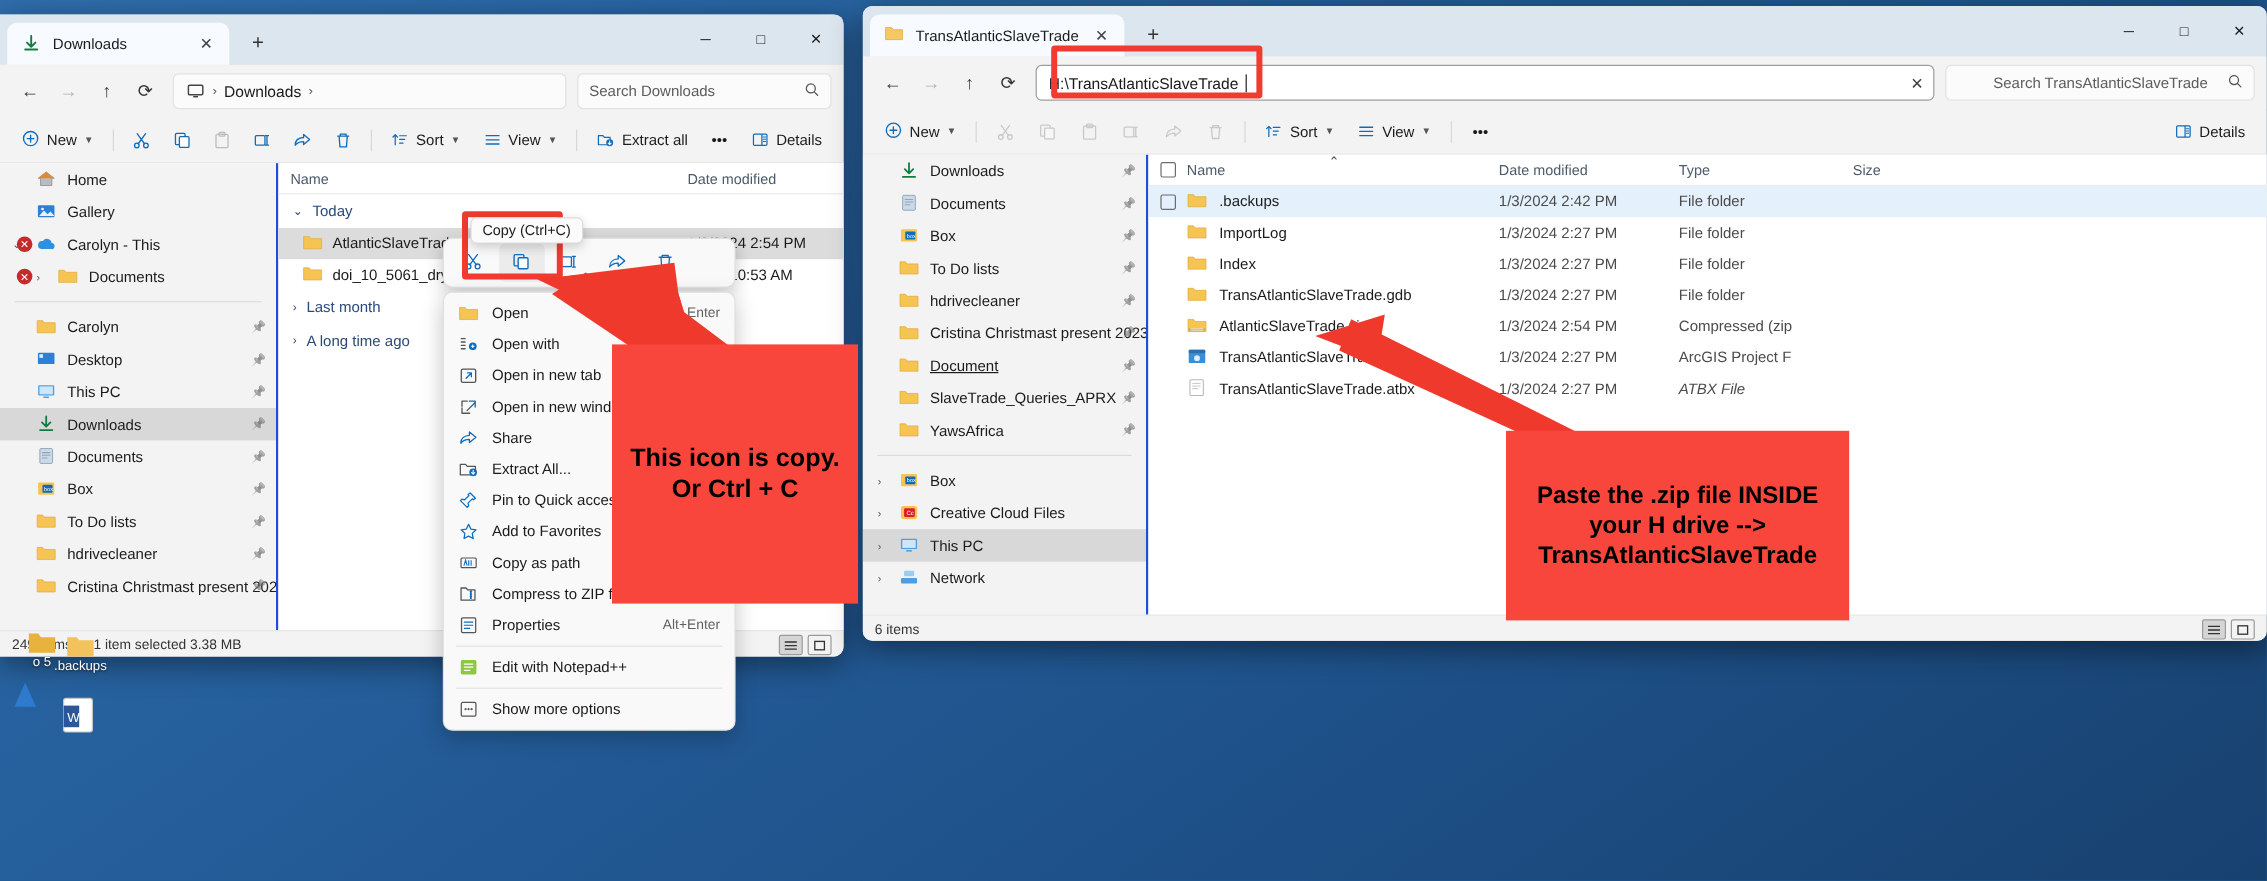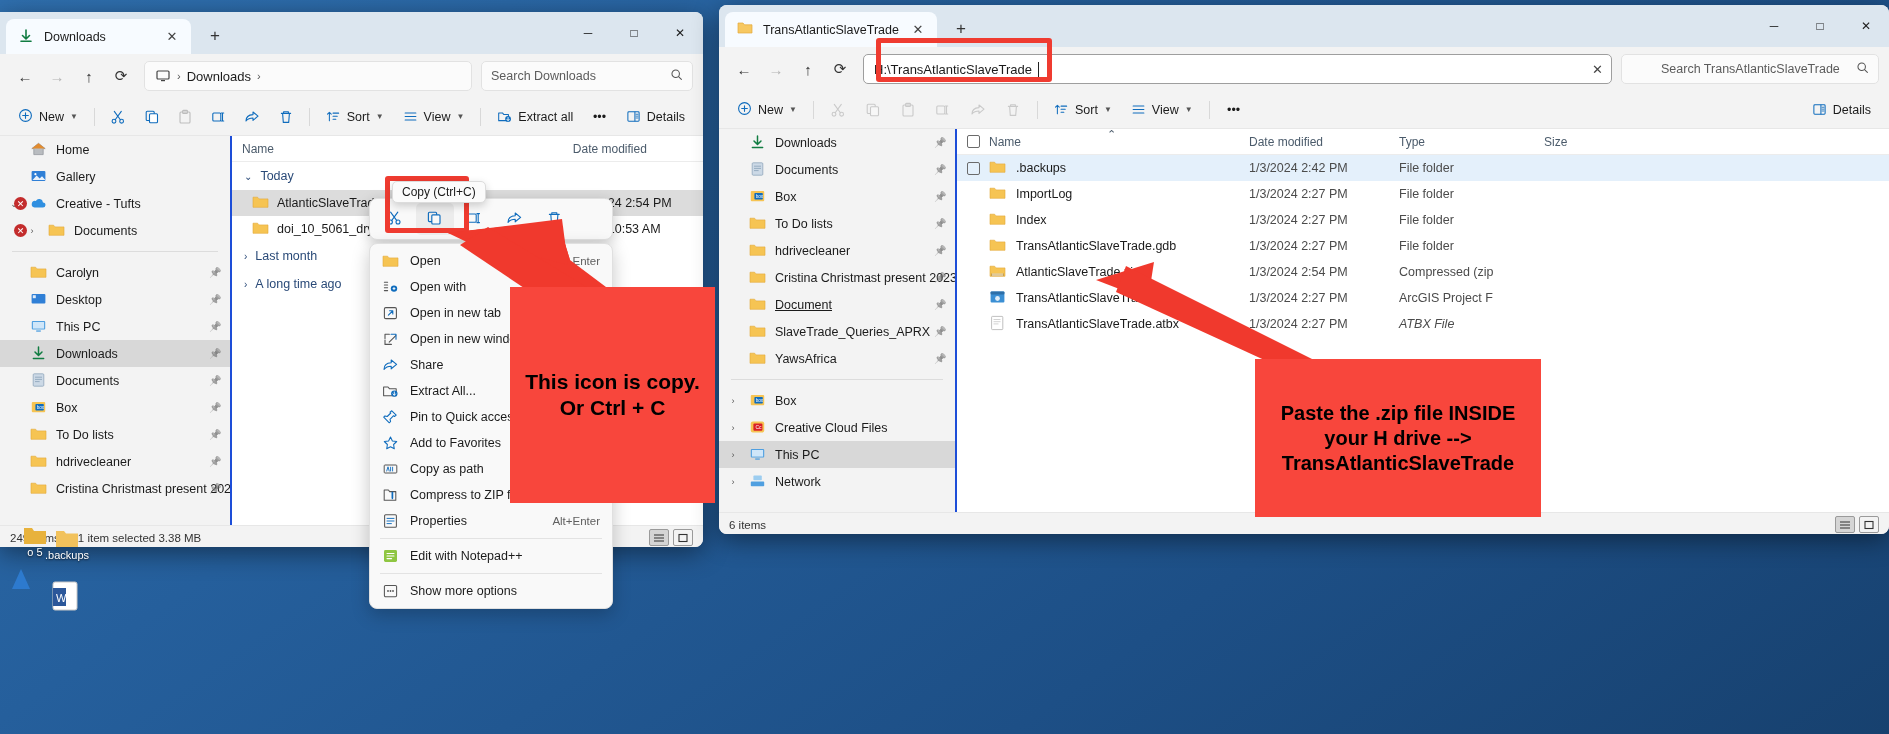--- a/index.html
+++ b/index.html
@@ -283,21 +283,21 @@
               <circle cx="5.4" cy="6.2" r="1.1" fill="#fff"></circle>
             </svg></span>
           <span>Gallery</span>
         </div>
         <div class="navitem" style="padding-left: 6px;">
           <span class="nav-exp">⌄</span>
           <span class="nav-ico" style="position: relative;"><svg width="17" height="16" viewBox="0 0 17 16">
               <path d="M4.5 12.6h8.2a2.6 2.6 0 0 0 .3-5.2 3.9 3.9 0 0 0-7.2-1.5A3 3 0 0 0 4.5 12.6z" fill="#2f8fe0"></path>
             </svg></span>
           <span style="position: absolute; left: 14px; width: 13px; height: 13px; border-radius: 50%; background: rgb(195, 44, 44); color: rgb(255, 255, 255); font-size: 9px; display: flex; align-items: center; justify-content: center;">✕</span>
-          <span>Creative - Tufts</span>
+          <span>Carolyn - This</span>
         </div>
         <div class="navitem" style="padding-left: 24px;">
           <span class="nav-exp">›</span>
           <span class="nav-ico" style="position: relative;"><svg width="17" height="16" viewBox="0 0 17 16">
               <path d="M1 13.3V3.2h4.6l1.4 1.7H16v8.4z" fill="#f6c453" stroke="#e2aa38" stroke-width=".6"></path>
             </svg></span>
           <span style="position: absolute; left: 14px; width: 13px; height: 13px; border-radius: 50%; background: rgb(195, 44, 44); color: rgb(255, 255, 255); font-size: 9px; display: flex; align-items: center; justify-content: center;">✕</span>
           <span>Documents</span>
         </div>
         <div class="nav-sep"></div>

